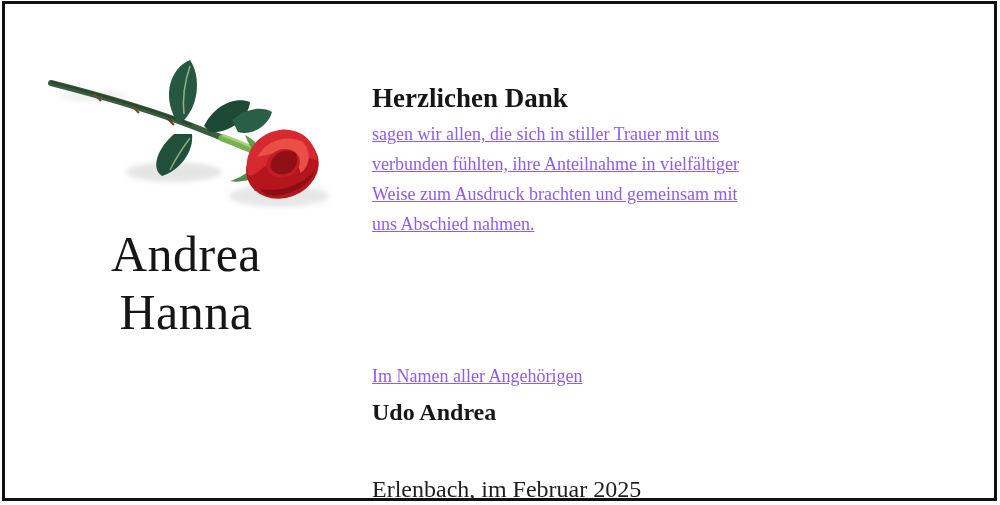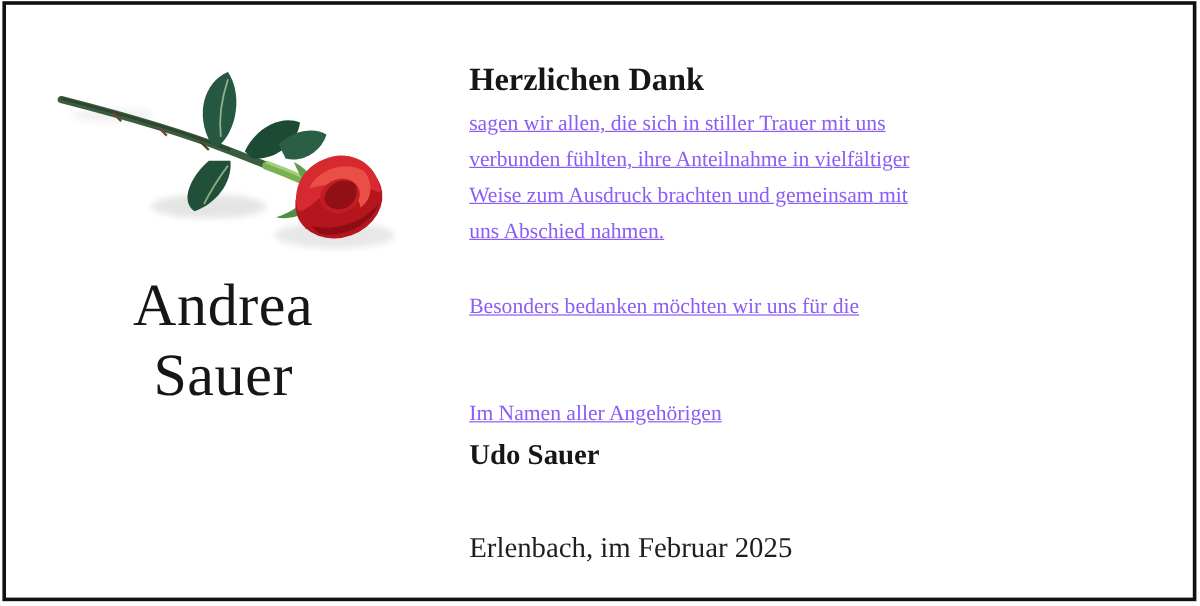--- a/index.html
+++ b/index.html
@@ -54,21 +54,21 @@
     font-size: 28px;
     line-height: 33px;
     color: #1e1e1e;
   }
   .dates .sym {
     display: inline-block;
     min-width: 24px;
     text-align: center;
   }
   
-  .right-text { position: absolute; left: 391px; width: 600px; }
+  .right-text { position: absolute; left: 372px; width: 600px; margin-top: 32px; }
   .heading {
     top: 51px;
     font-size: 27px;
     line-height: 30px;
     font-weight: bold;
     color: #161616;
   }
   .para {
     font-size: 18px;
     line-height: 30px;
@@ -145,38 +145,37 @@
         <path d="M 238 133 C 252 120, 275 122, 286 135 C 290 146, 286 159, 273 163 C 275 150, 267 137, 252 135 Z" fill="#e94f46"></path>
         <ellipse cx="260" cy="148" rx="17" ry="14" fill="#c01d24"></ellipse>
         <path d="M 247 146 C 252 135, 267 133, 275 142 C 277 150, 270 159, 260 159 C 251 158, 246 152, 247 146 Z" fill="#901016"></path>
         <path d="M 229 163 C 244 174, 270 176, 288 165 C 277 180, 247 182, 233 171 Z" fill="#8c0e14"></path>
       </g>
     </svg>
   </div>
 
   <div class="deceased-name">
     <div>Andrea</div>
-    <div>Sauer</div>
+    <div>Hanna</div>
   </div>
 
 
   <div class="right-text heading">Herzlichen Dank</div>
 
   <div class="right-text para para-thanks">
     <div>sagen wir allen, die sich in stiller Trauer mit uns</div>
     <div>verbunden fühlten, ihre Anteilnahme in vielfältiger</div>
     <div>Weise zum Ausdruck brachten und gemeinsam mit</div>
     <div>uns Abschied nahmen.</div>
   </div>
 
   <div class="right-text para para-donation">
-    <div>Besonders bedanken möchten wir uns für die</div>
   </div>
 
   <div class="right-text para para-behalf">Im Namen aller Angehörigen</div>
 
   <div class="right-text mourners">
-    <div>Udo Sauer</div>
+    <div>Udo Andrea</div>
   </div>
 
   <div class="right-text place-date">Erlenbach, im Februar 2025</div>
 
 </div>
 
 </body></html>

